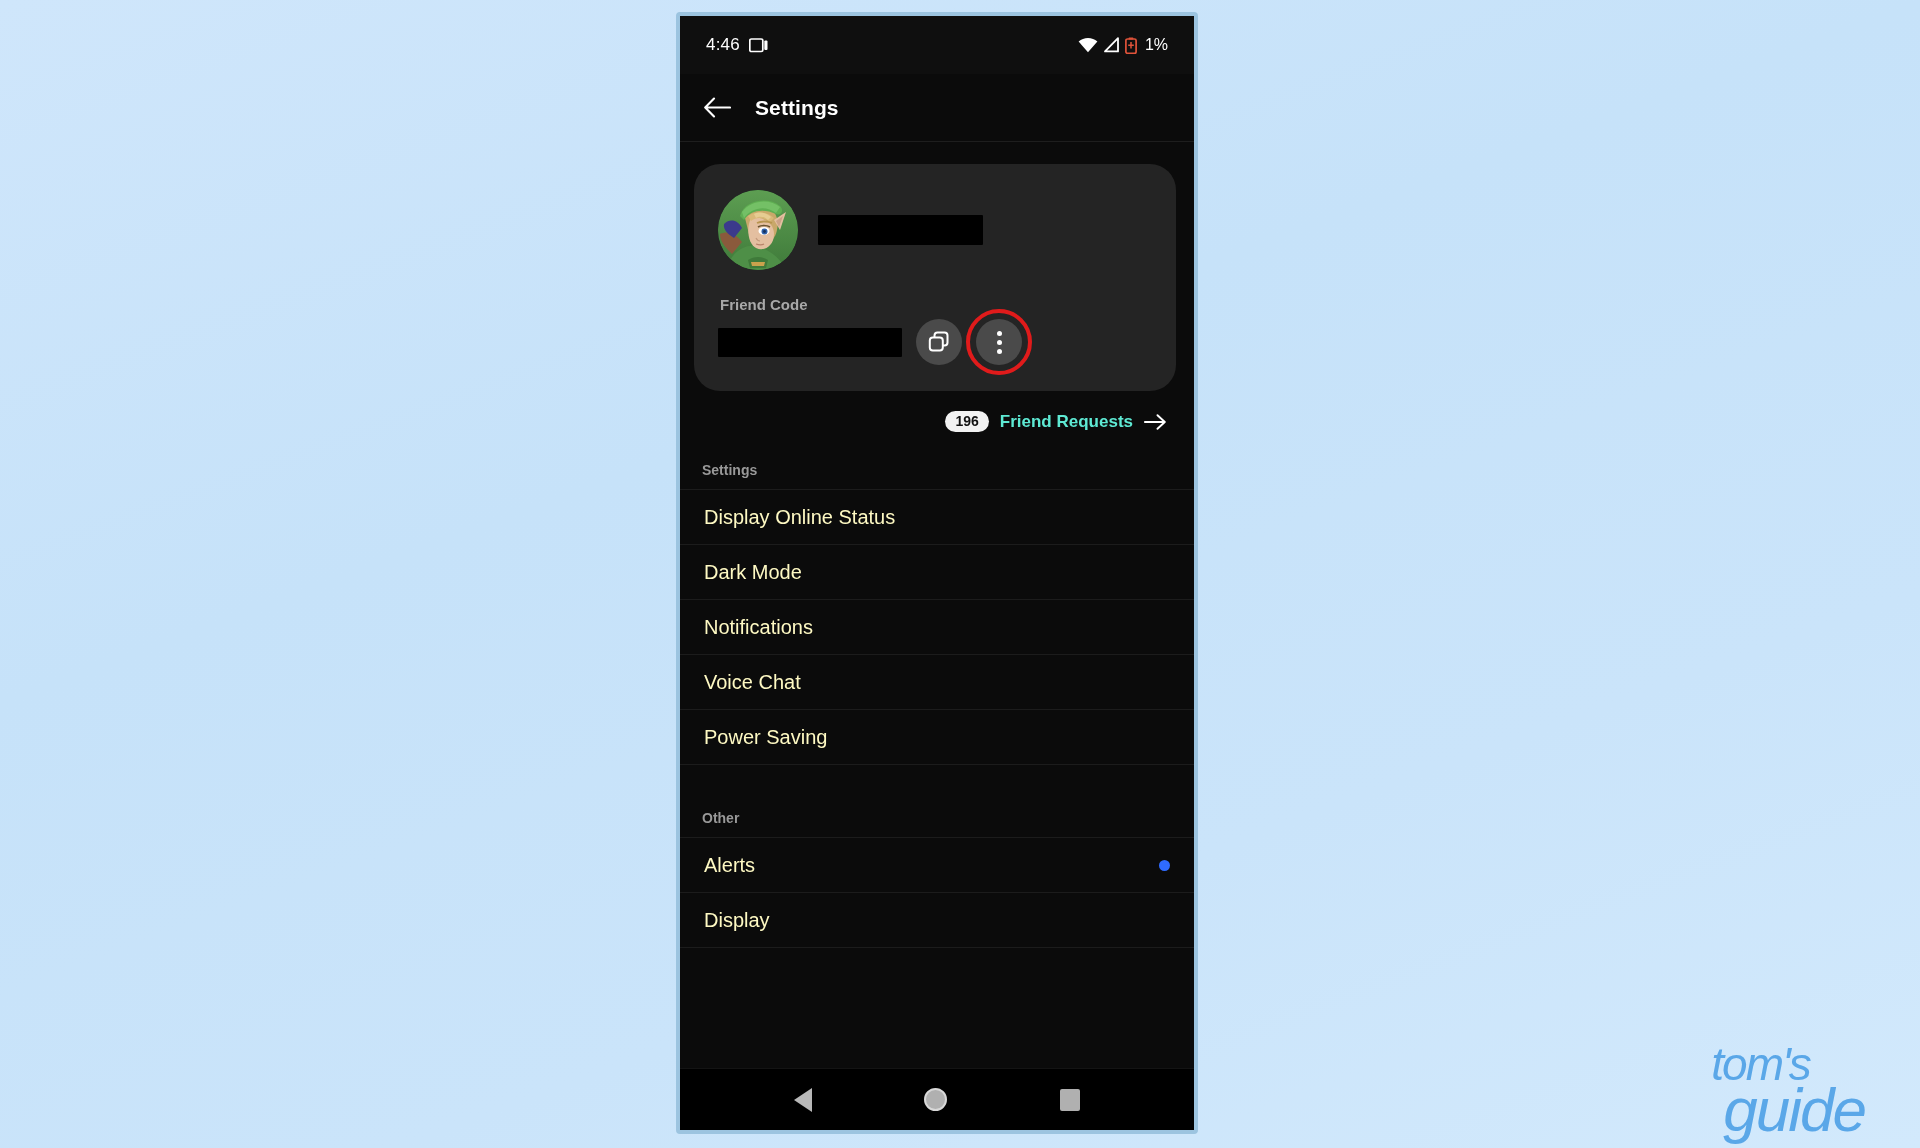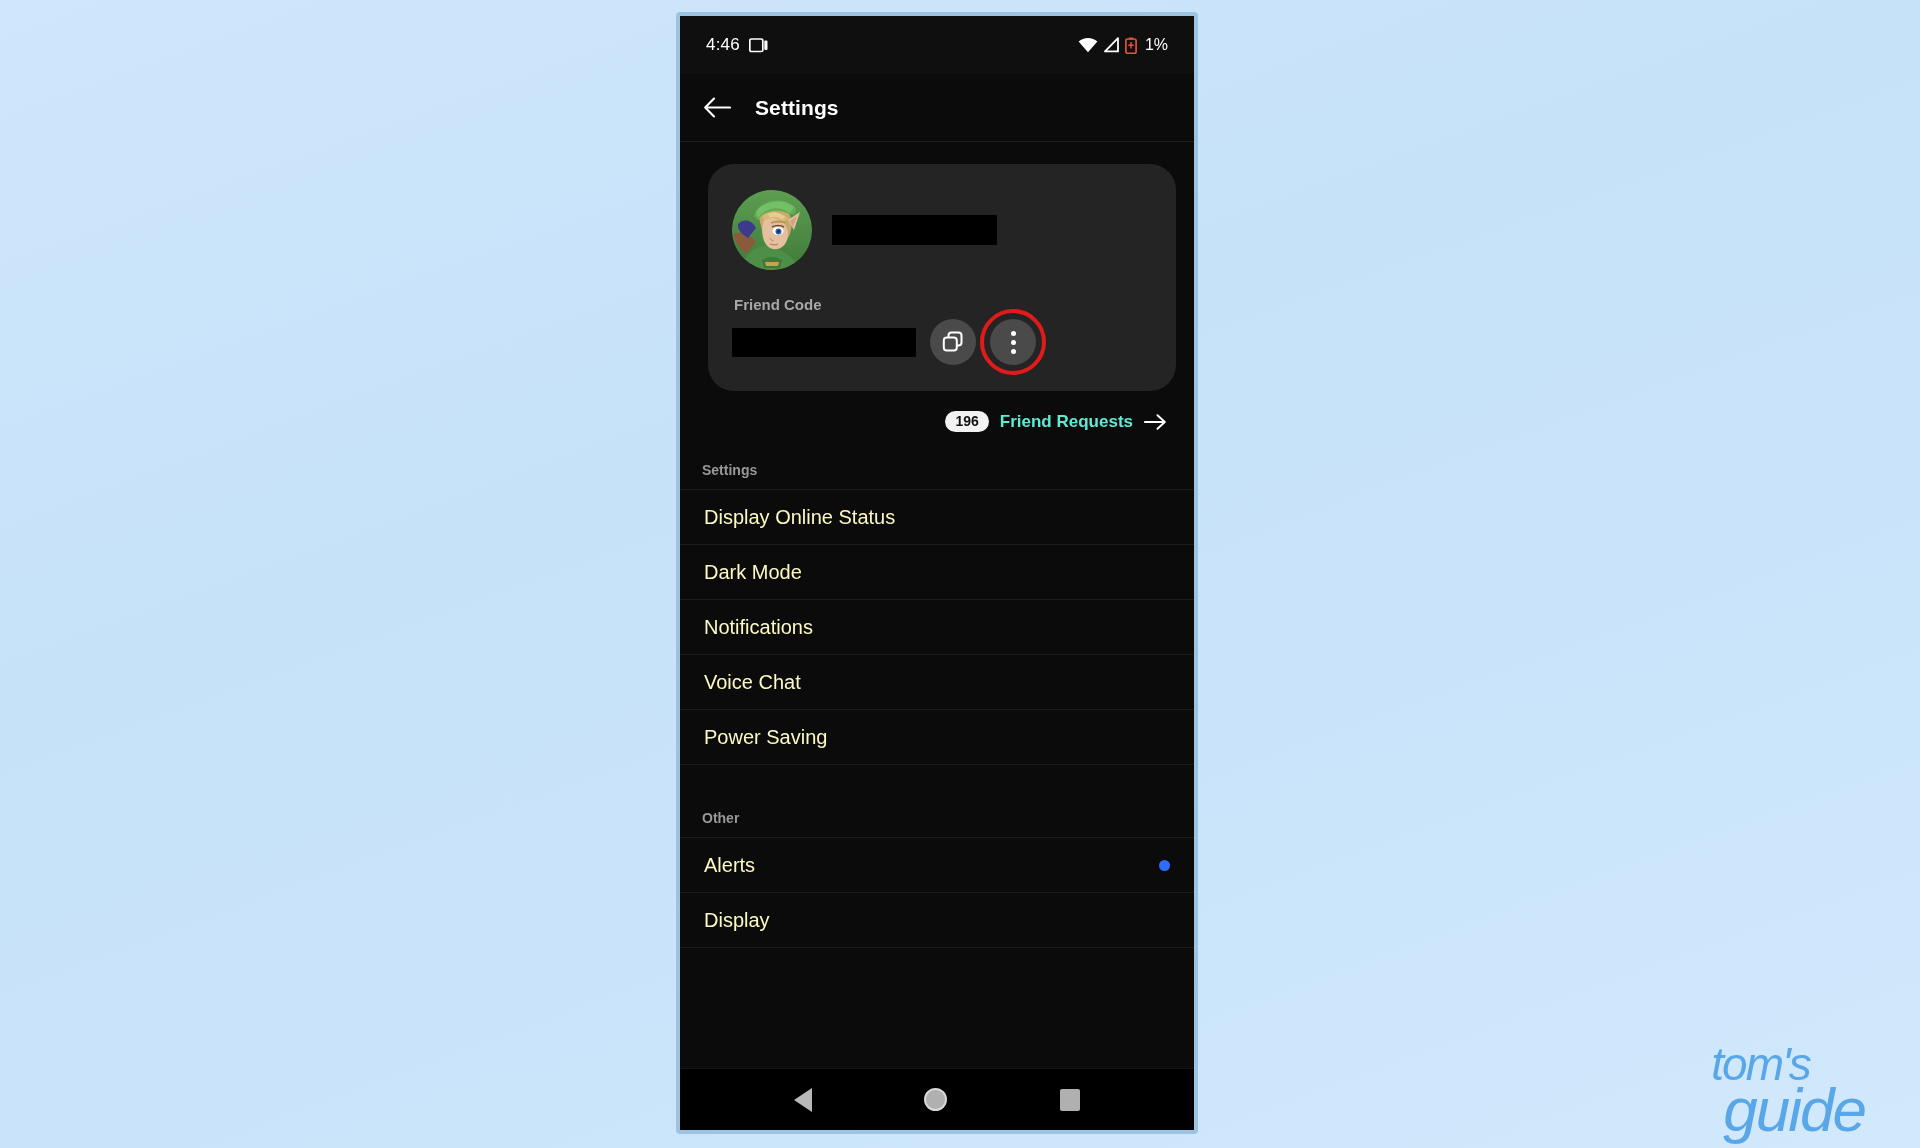--- a/index.html
+++ b/index.html
@@ -75,21 +75,21 @@
 
   
   .screen {
     flex:1 1 auto;
     background:#0b0b0b;
     display:flex; flex-direction:column;
     overflow:hidden;
   }
 
   
-  .card-wrap { padding:22px 18px 0 28px; }
+  .card-wrap { padding:22px 18px 0 14px; }
   .profile-card {
     background:#242424;
     border-radius:26px;
     padding:26px 24px 26px 24px;
   }
   .profile-top { display:flex; align-items:center; gap:20px; }
 
   .avatar {
     width:80px; height:80px; border-radius:50%;
     overflow:hidden; flex:0 0 80px;

